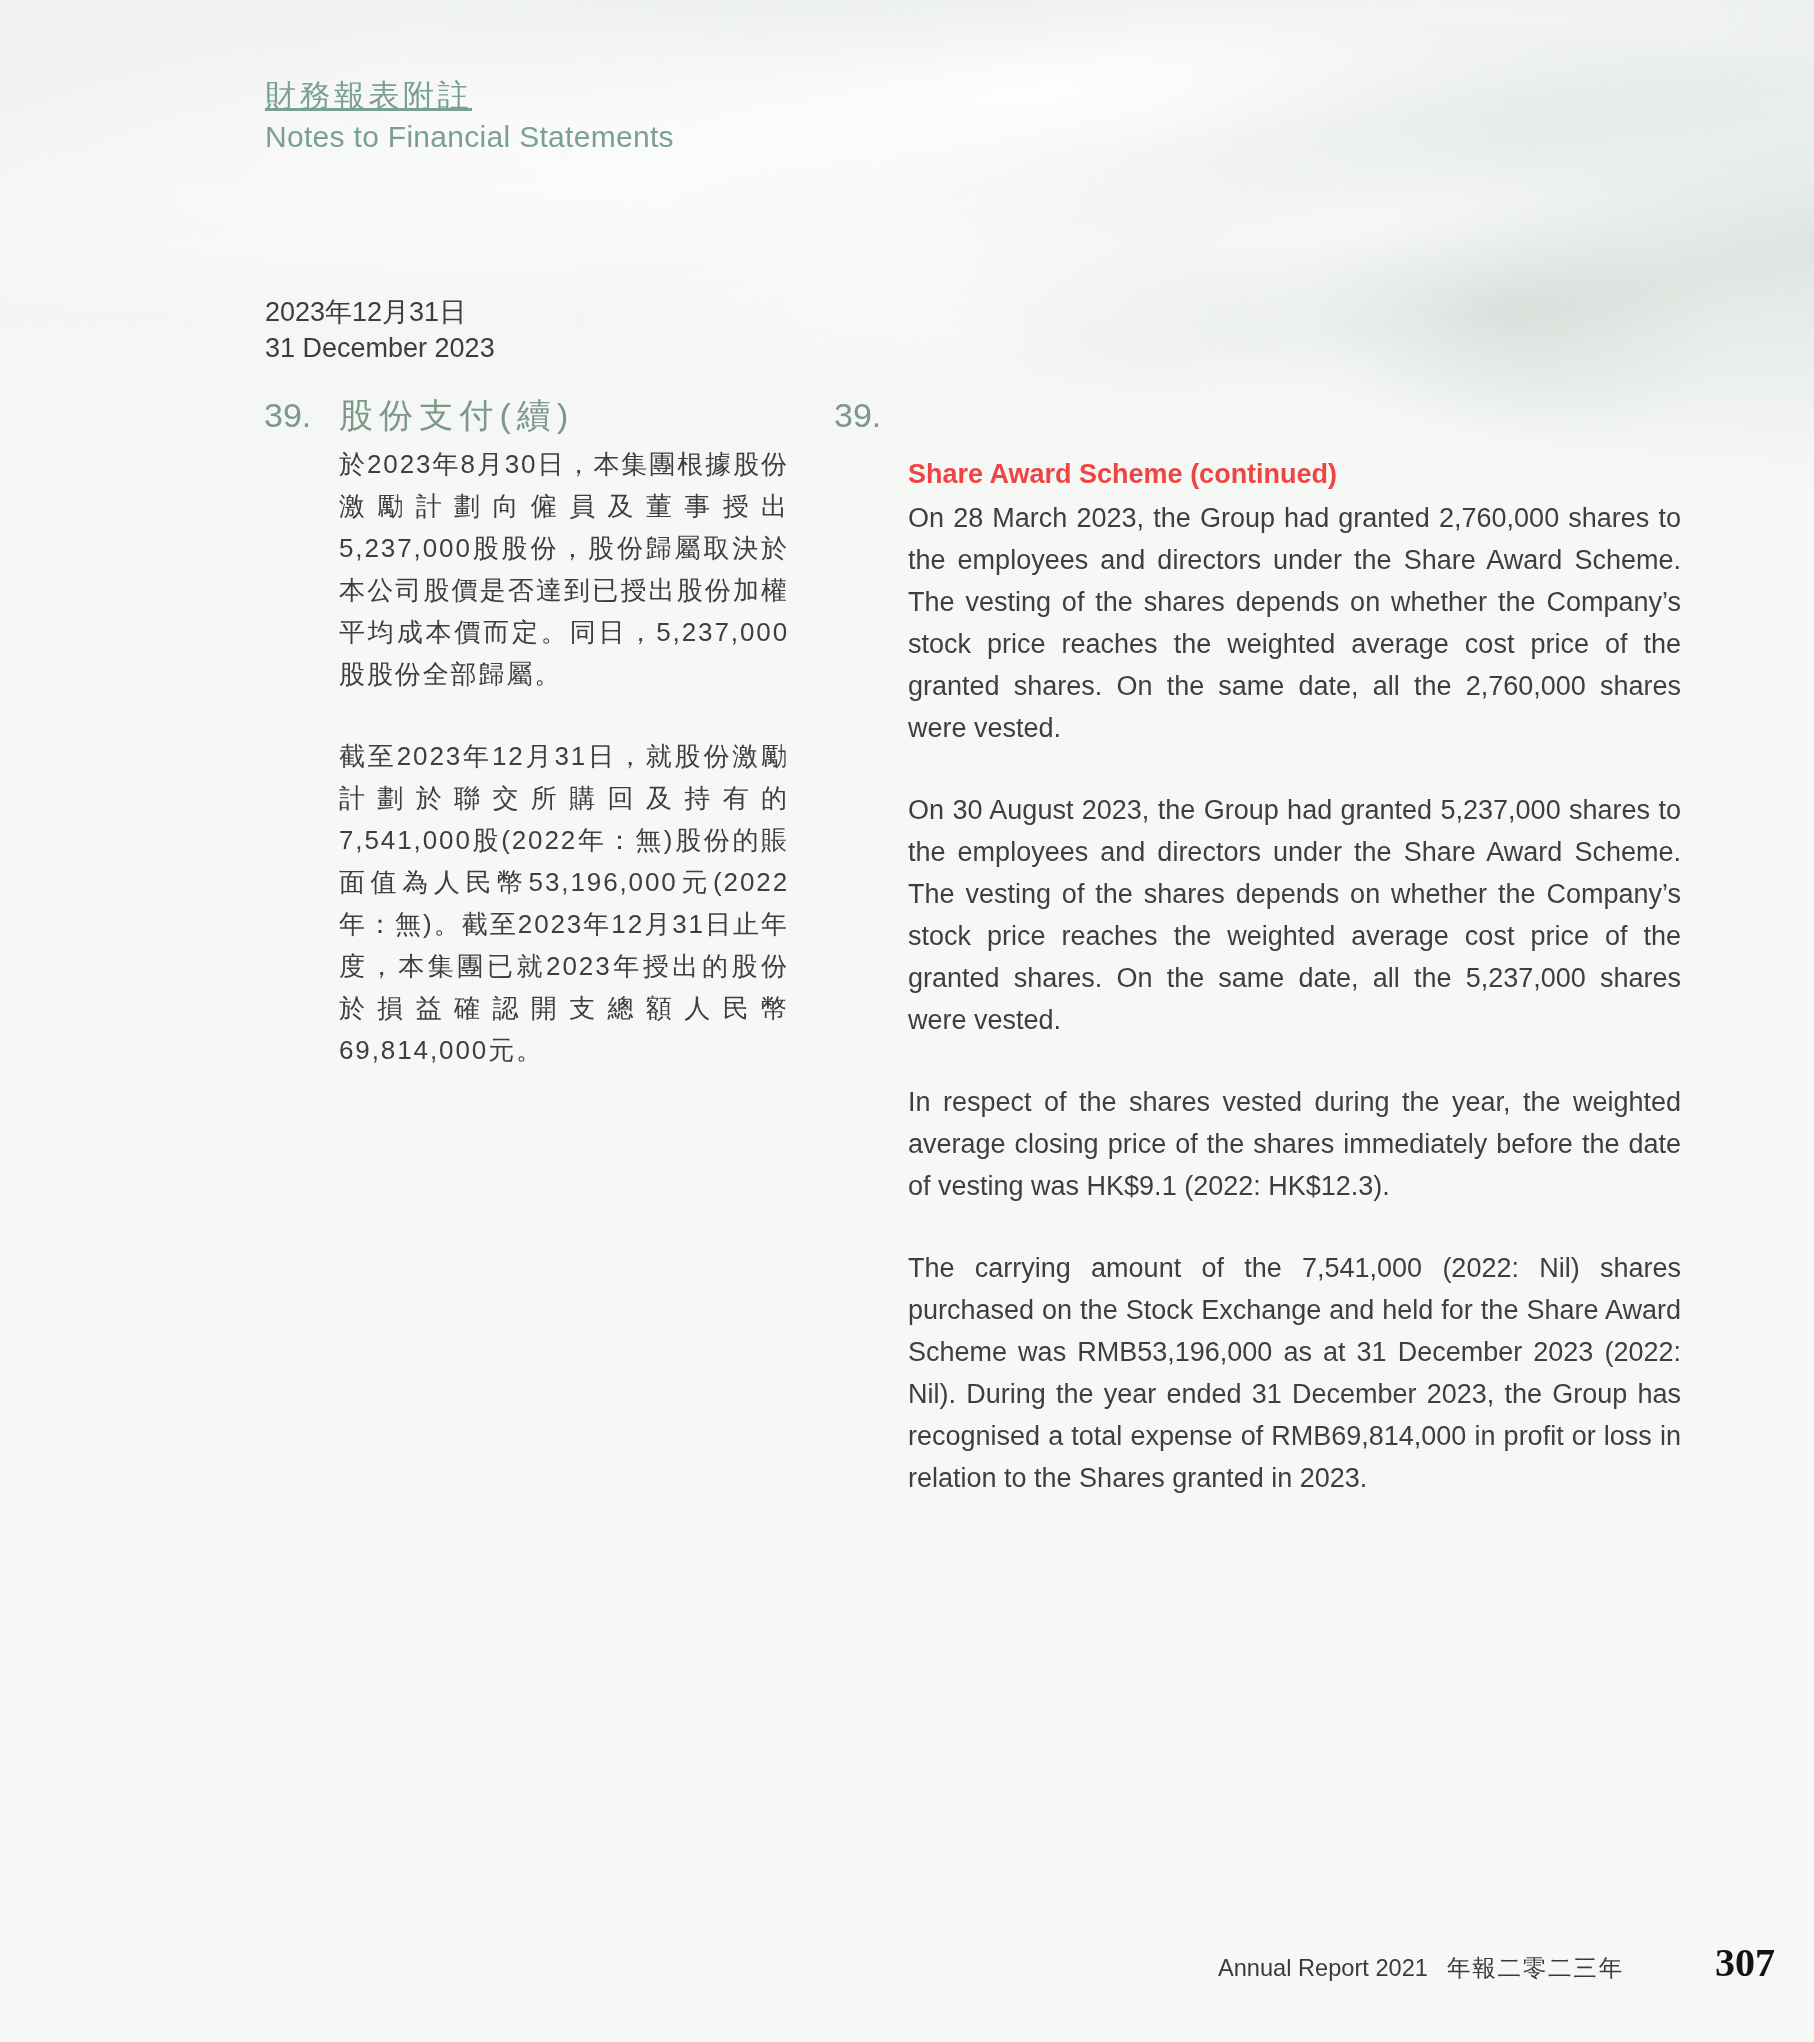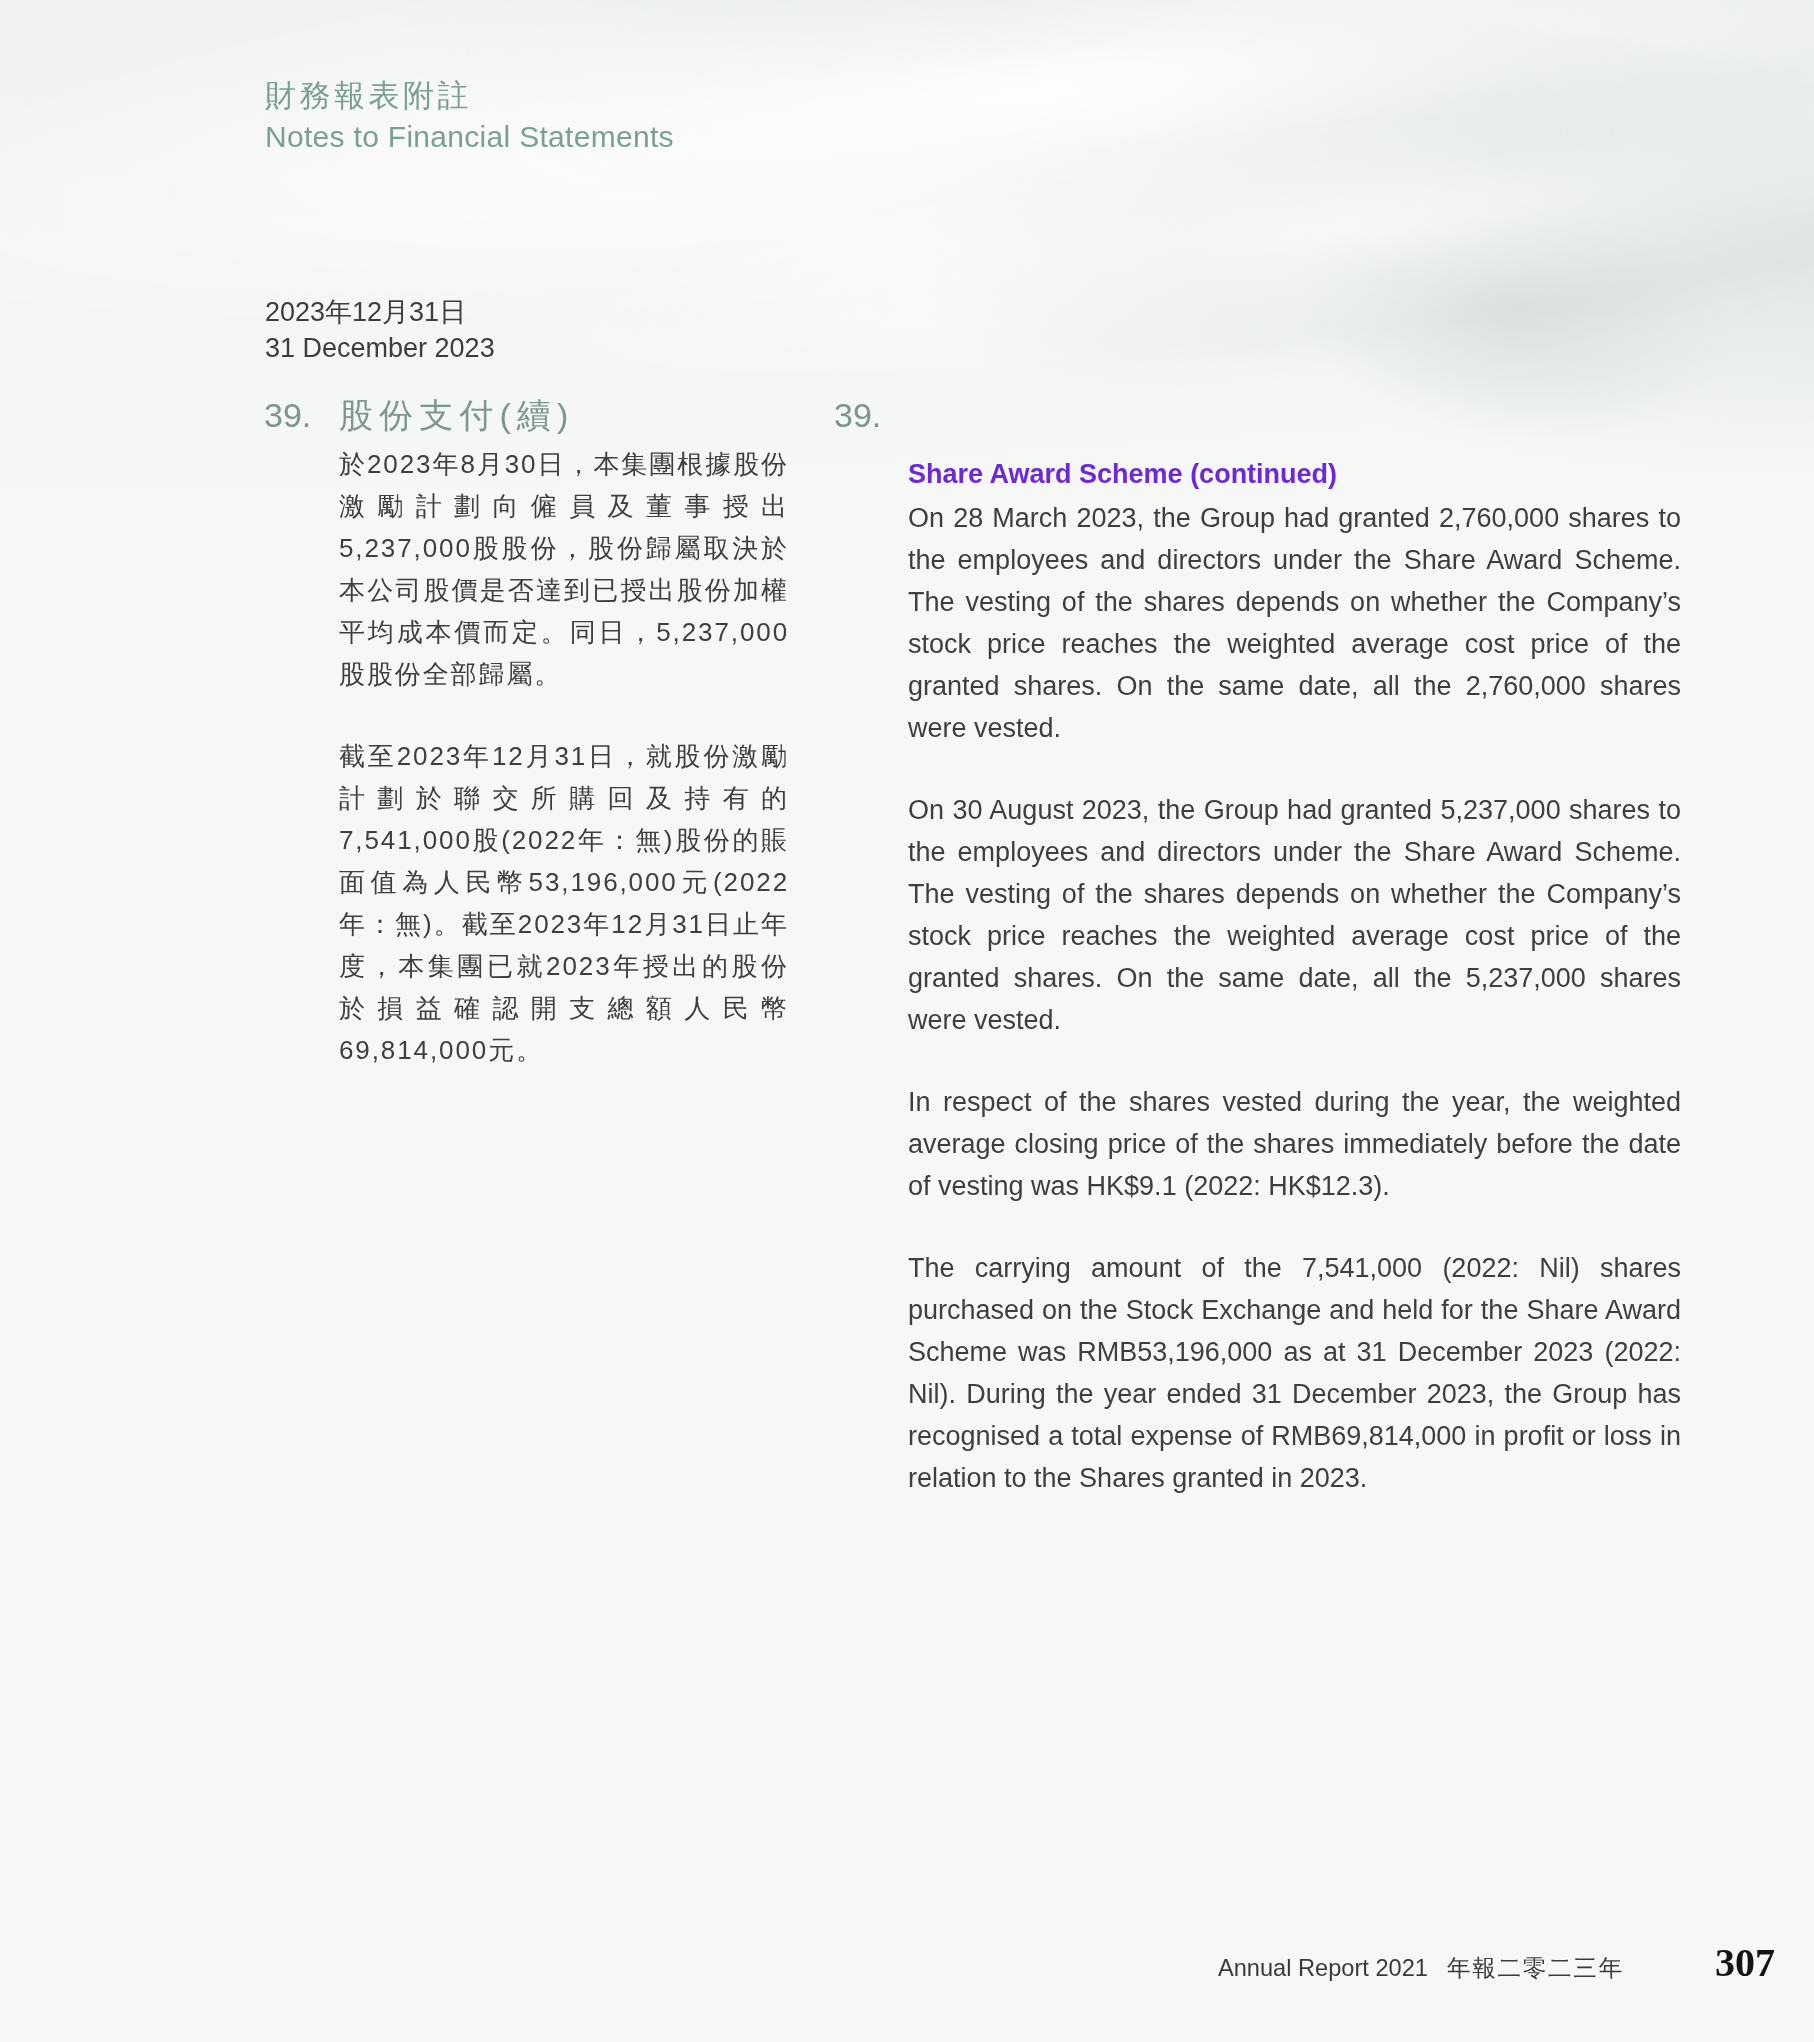--- a/index.html
+++ b/index.html
@@ -41,21 +41,21 @@
   }
   .swoosh2 {
     position:absolute; left:524px; top:122px; width:1659px; height:210px;
     background:radial-gradient(closest-side, rgba(255,255,255,0.75), rgba(255,255,255,0));
     transform:rotate(-8deg);
     filter:blur(8.7px);
   }
 
   
   .doc-header { position:absolute; left:265px; top:75px; }
-  .h-zh { font-size:31px; line-height:41px; letter-spacing:3.5px; }
+  .h-zh { font-size:31px; line-height:41px; letter-spacing:3.5px;text-decoration:underline; }
   .h-en { font-size:30px; line-height:41px; letter-spacing:0.3px; }
 
   
   .doc-date { position:absolute; left:265px; top:294px; font-size:27px; line-height:36px; color:#3d3d3d; }
 
   
   .col { position:absolute; top:392px; }
   .col-zh { left:264px; width:525px; }
   .col-en { left:834px; width:847px; }
   .sec-head { display:flex; align-items:flex-start; }
@@ -123,21 +123,21 @@
       <p>於2023年8月30日，本集團根據股份激勵計劃向僱員及董事授出5,237,000股股份，股份歸屬取決於本公司股價是否達到已授出股份加權平均成本價而定。同日，5,237,000股股份全部歸屬。</p>
       <p>截至2023年12月31日，就股份激勵計劃於聯交所購回及持有的7,541,000股(2022年：無)股份的賬面值為人民幣53,196,000元(2022年：無)。截至2023年12月31日止年度，本集團已就2023年授出的股份於損益確認開支總額人民幣69,814,000元。</p>
     </div>
   </section>
 
   <section class="col col-en">
     <div class="sec-head">
       <span class="sec-num" style="color:#7c988b">39.</span>
     </div>
     <div class="sec-body">
-      <h3 class="sec-subtitle" style="color:#6d28d9">Share Award Scheme (continued)</h3>
+      <h3 class="sec-subtitle" style="color:#ef4444">Share Award Scheme (continued)</h3>
       <p>On 28 March 2023, the Group had granted 2,760,000 shares to the employees and directors under the Share Award Scheme. The vesting of the shares depends on whether the Company’s stock price reaches the weighted average cost price of the granted shares. On the same date, all the 2,760,000 shares were vested.</p>
       <p>On 30 August 2023, the Group had granted 5,237,000 shares to the employees and directors under the Share Award Scheme. The vesting of the shares depends on whether the Company’s stock price reaches the weighted average cost price of the granted shares. On the same date, all the 5,237,000 shares were vested.</p>
       <p>In respect of the shares vested during the year, the weighted average closing price of the shares immediately before the date of vesting was HK$9.1 (2022: HK$12.3).</p>
       <p>The carrying amount of the 7,541,000 (2022: Nil) shares purchased on the Stock Exchange and held for the Share Award Scheme was RMB53,196,000 as at 31 December 2023 (2022: Nil). During the year ended 31 December 2023, the Group has recognised a total expense of RMB69,814,000 in profit or loss in relation to the Shares granted in 2023.</p>
     </div>
   </section>
 
   <footer class="doc-footer">
     <span>Annual Report 2021</span>
     <span class="f-zh">年報二零二三年</span>

